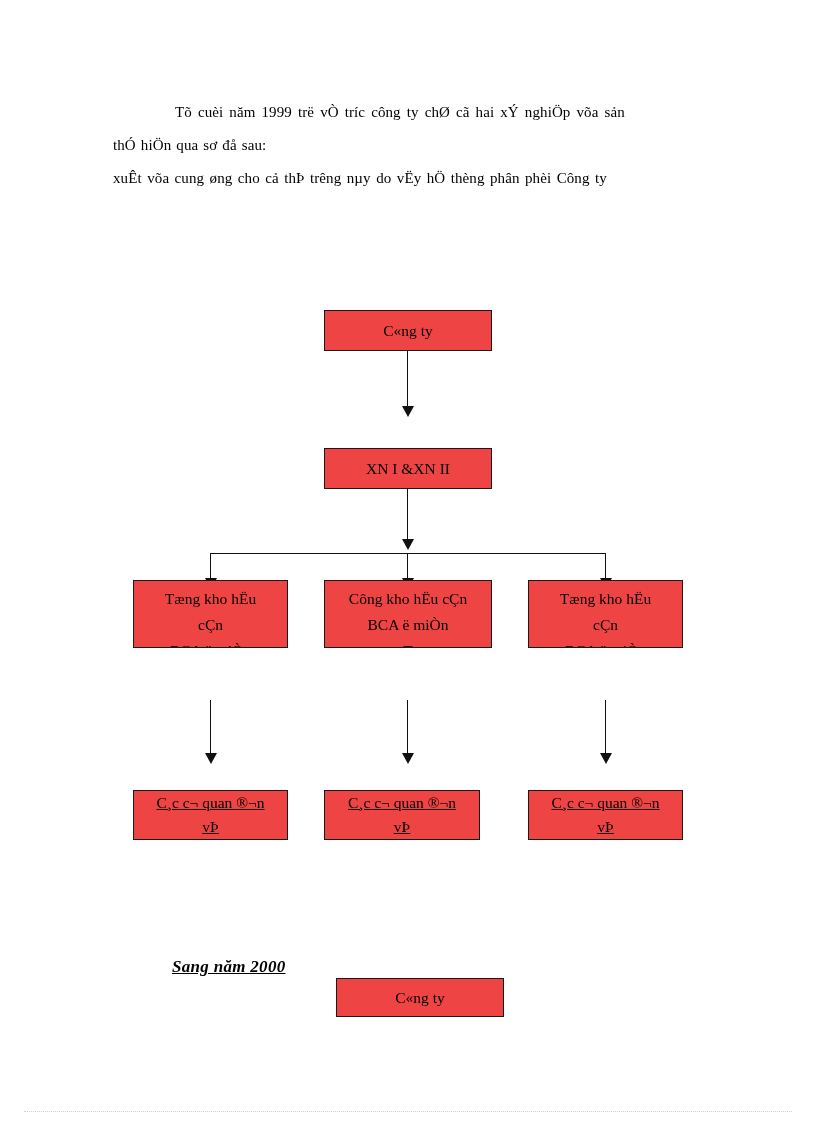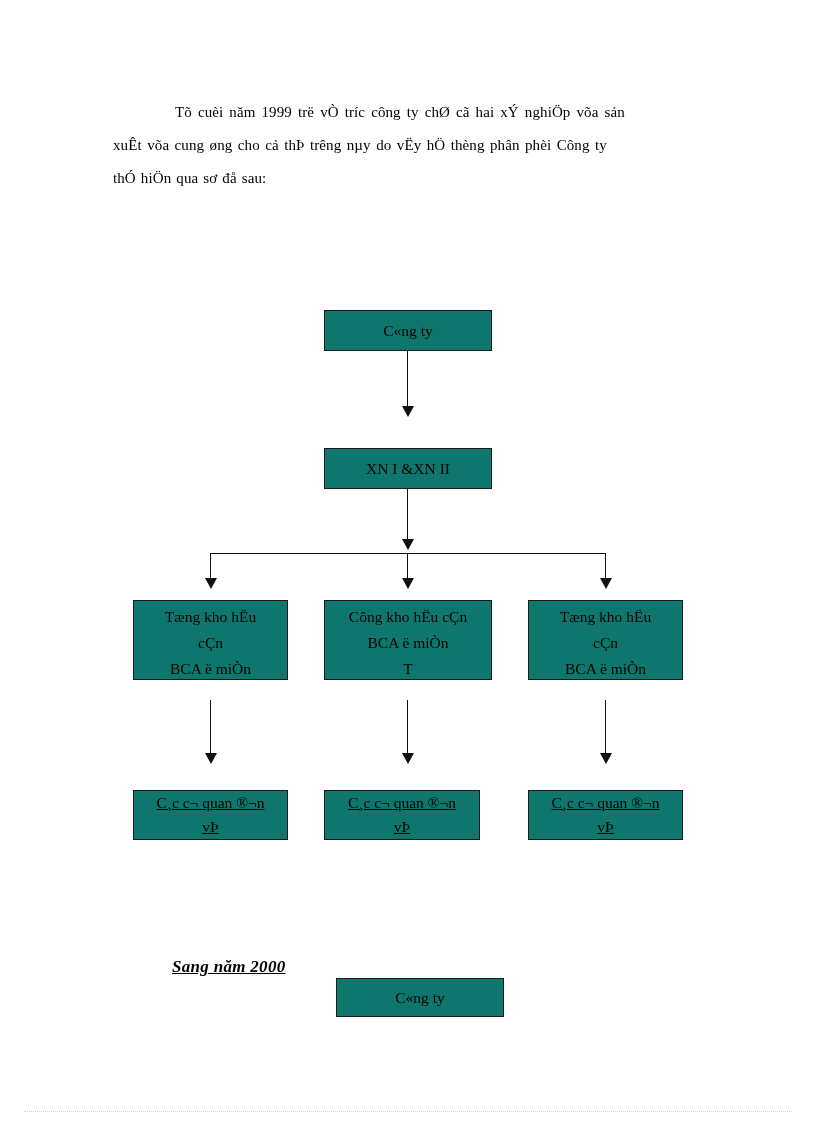--- a/index.html
+++ b/index.html
@@ -48,21 +48,21 @@
   }
   .intro .ln3 {
     word-spacing: 1.2px;
   }
 
   
   .node {
     position: absolute;
     box-sizing: border-box;
     border: 1.3px solid #1a1a1a;
-    background: #0f766e;
+    background: #ef4444;
     display: flex;
     align-items: center;
     justify-content: center;
     text-align: center;
     font-size: 15.5px;
     line-height: 25px;
     overflow: hidden;
   }
   .node .txt {
     display: block;
@@ -80,23 +80,23 @@
   }
   .n-xn {
     left: 324px;
     top: 448px;
     width: 168px;
     height: 41px;
   }
 
   
   .n-mid {
-    top: 600px;
-    height: 80px;
-    align-items: center;
+    top: 580px;
+    height: 68px;
+    align-items: flex-start;
     padding-top: 5px;
   }
   .n-mid .txt {
     line-height: 26px;
   }
   .n-mid-1 { left: 133px; width: 155px; }
   .n-mid-2 { left: 324px; width: 168px; }
   .n-mid-3 { left: 528px; width: 155px; }
 
   
@@ -186,22 +186,22 @@
     border-top: 1px dotted #c9d6c9;
   }
 </style>
 </head>
 <body>
 
 <div class="page">
 
   <div class="intro">
     <span class="ln ln1">Tõ cuèi năm 1999 trë vÒ tr­íc công ty chØ cã hai xÝ nghiÖp võa sản</span>
+    <span class="ln ln3">thÓ hiÖn qua sơ đå sau:</span>
     <span class="ln ln2">xuÊt võa cung øng cho cả thÞ tr­êng nµy do vËy hÖ thèng phân phèi Công ty</span>
-    <span class="ln ln3">thÓ hiÖn qua sơ đå sau:</span>
   </div>
 
   <div class="node n-company">
     <span class="txt">C«ng ty</span>
   </div>
 
   <div class="vline c1"></div>
   <div class="arrowhead a1"></div>
 
   <div class="node n-xn">

